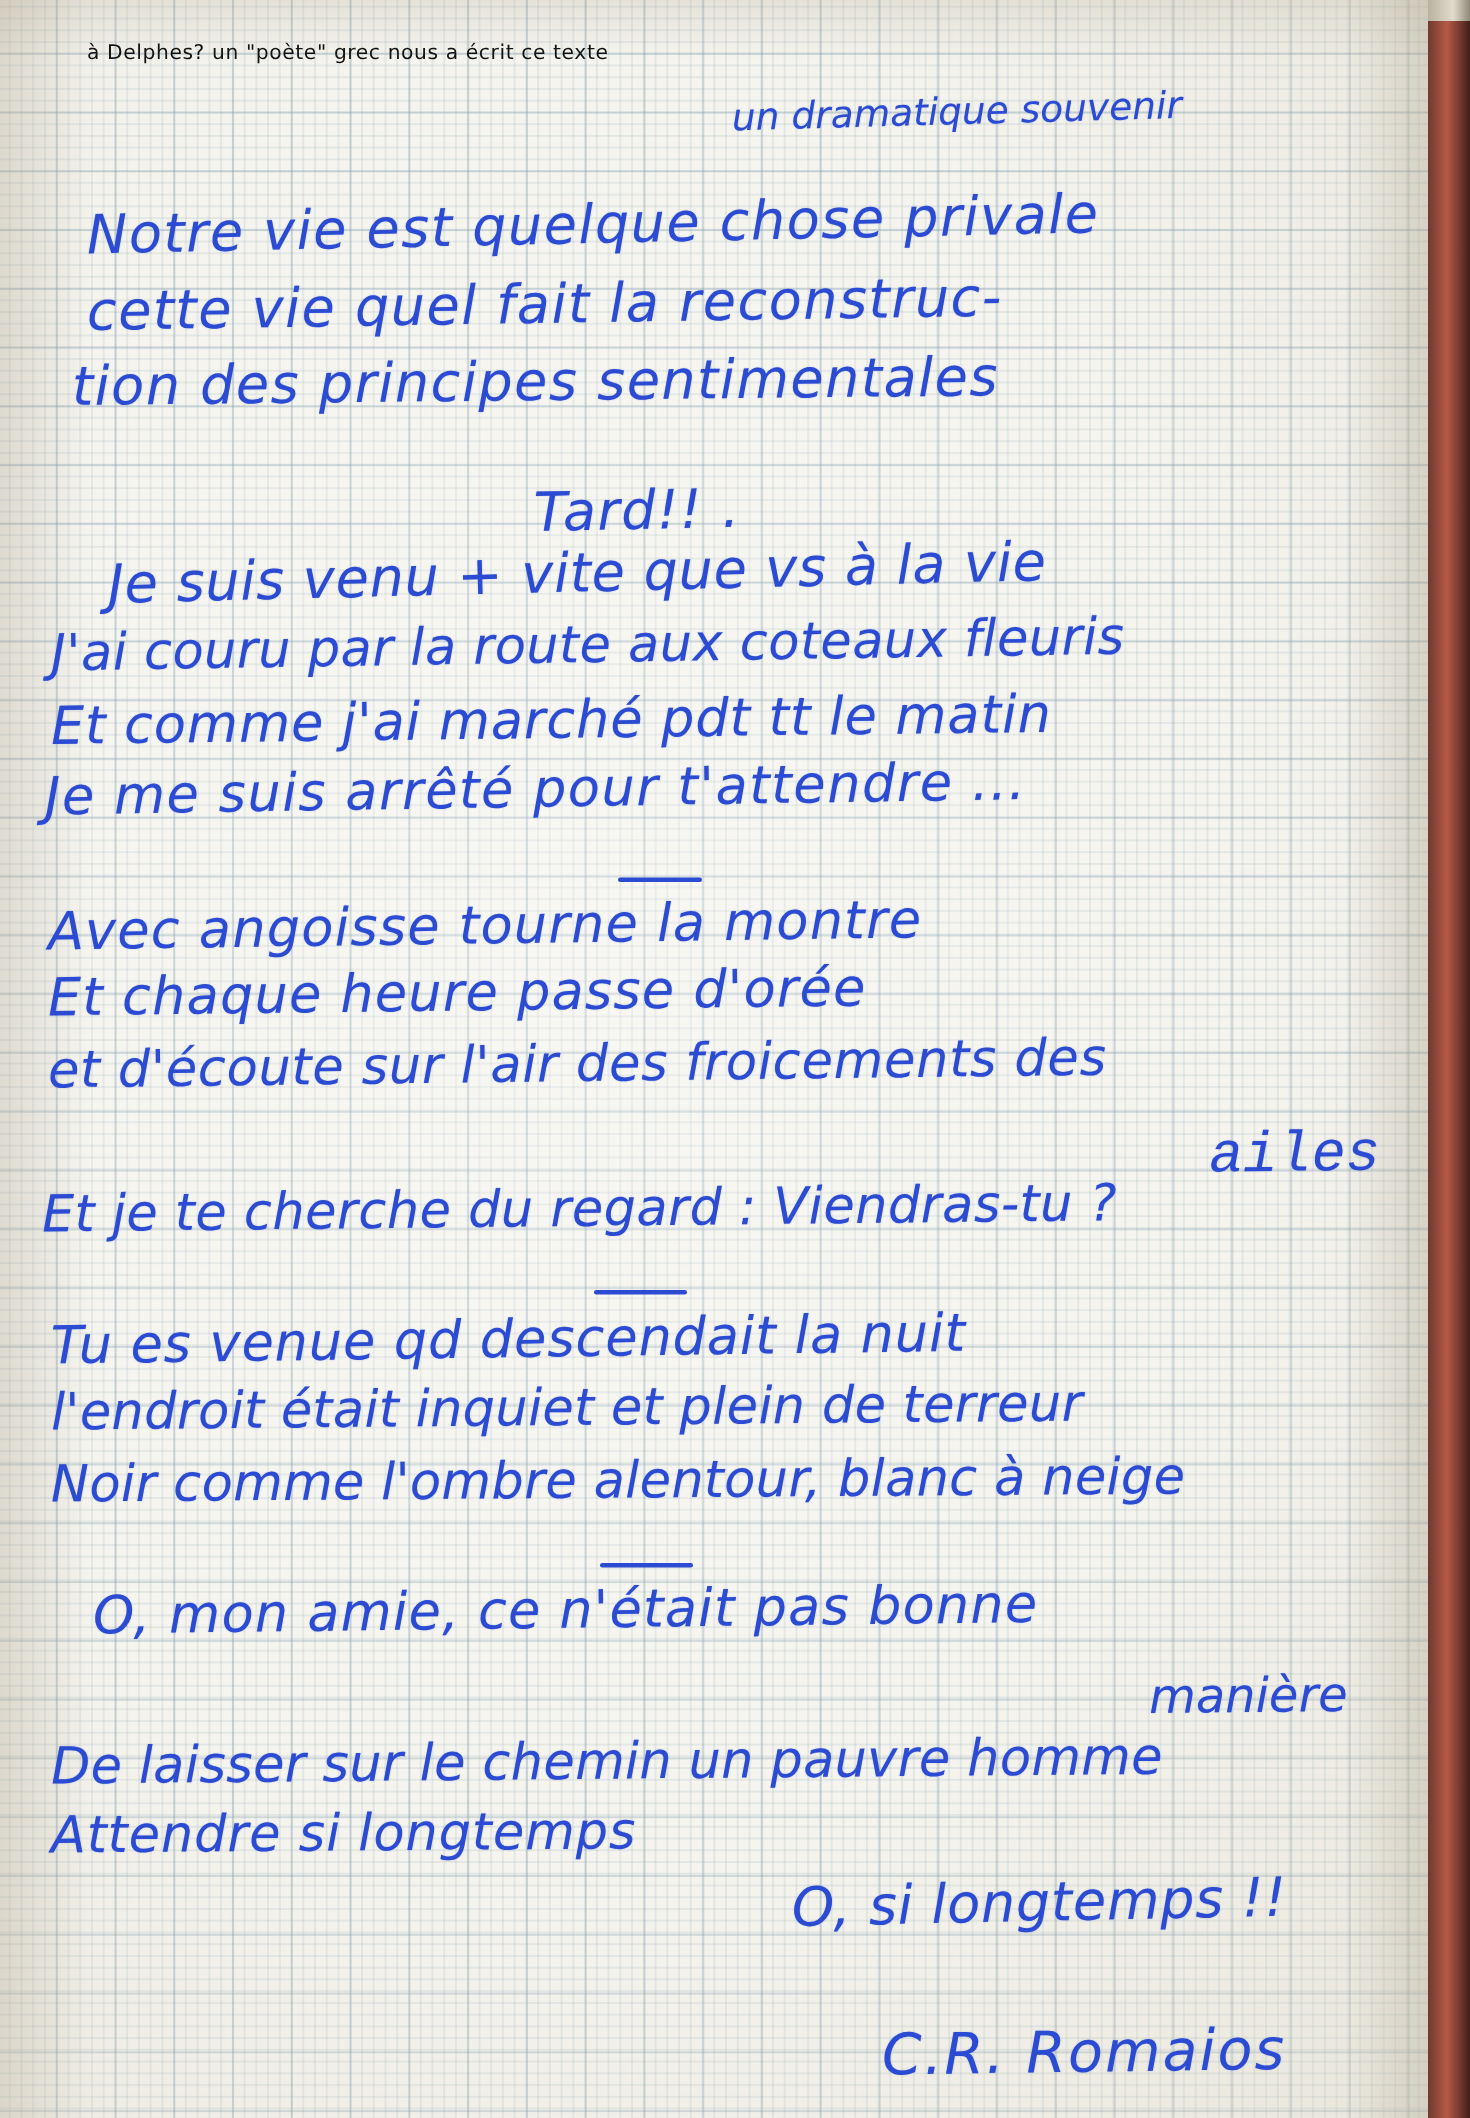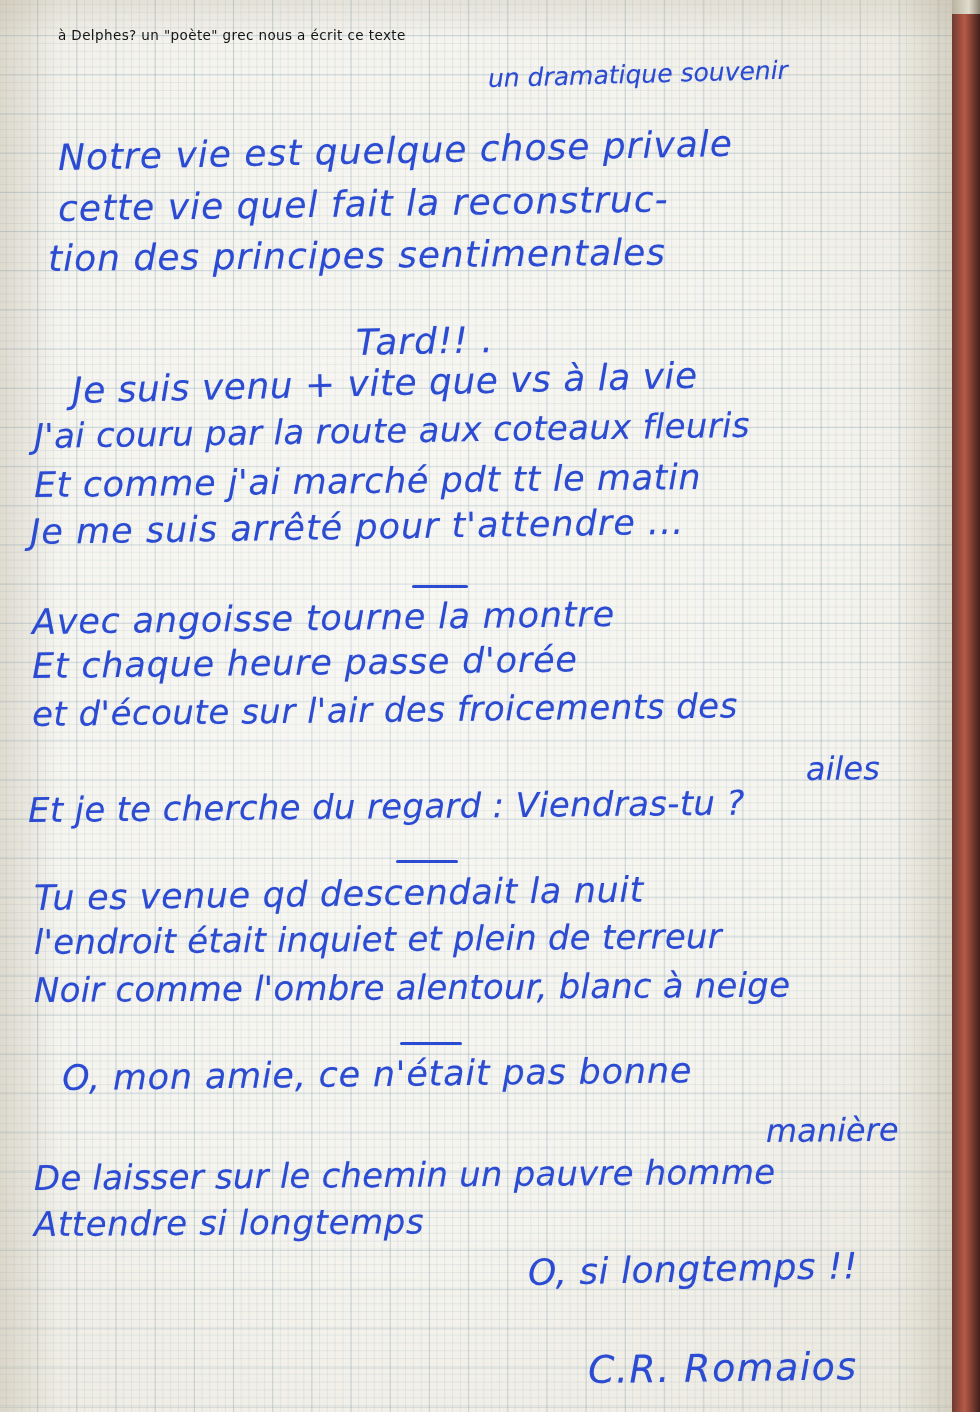--- a/index.html
+++ b/index.html
@@ -125,21 +125,21 @@
   <div class="hw" style="left:30px; top:512px; font-size:35px; letter-spacing:1px; transform:rotate(-0.9deg);">Je me suis arrêté pour t'attendre ...</div>
 
   <div class="underline" style="left:412px; top:585px; width:56px;"></div>
 
   <div class="hw" style="left:32px; top:602px; font-size:35px; letter-spacing:0.8px; transform:rotate(-0.8deg);">Avec angoisse tourne la montre</div>
 
   <div class="hw" style="left:32px; top:646px; font-size:35px; letter-spacing:0.8px; transform:rotate(-0.7deg);">Et chaque heure passe d'orée</div>
 
   <div class="hw" style="left:32px; top:694px; font-size:34px; letter-spacing:0.5px; transform:rotate(-0.7deg);">et d'écoute sur l'air des froicements des</div>
 
-  <div class="hw" style="left:806px; top:750px; font-size:32px; transform:rotate(-0.6deg);">ailes</div>
+  <div class="hw" style="left:806px; top:750px; font-size:38px; transform:rotate(-0.6deg);font-family:Liberation Mono, monospace;">ailes</div>
 
   <div class="hw" style="left:28px; top:790px; font-size:34px; letter-spacing:0.3px; transform:rotate(-0.6deg);">Et je te cherche du regard : Viendras-tu ?</div>
 
   <div class="underline" style="left:396px; top:860px; width:62px;"></div>
 
   <div class="hw" style="left:34px; top:878px; font-size:35px; letter-spacing:0.6px; transform:rotate(-0.8deg);">Tu es venue qd descendait la nuit</div>
 
   <div class="hw" style="left:34px; top:922px; font-size:34px; letter-spacing:0.2px; transform:rotate(-0.5deg);">l'endroit était inquiet et plein de terreur</div>
 
   <div class="hw" style="left:34px; top:970px; font-size:34px; letter-spacing:0.2px; transform:rotate(-0.4deg);">Noir comme l'ombre alentour, blanc à neige</div>

